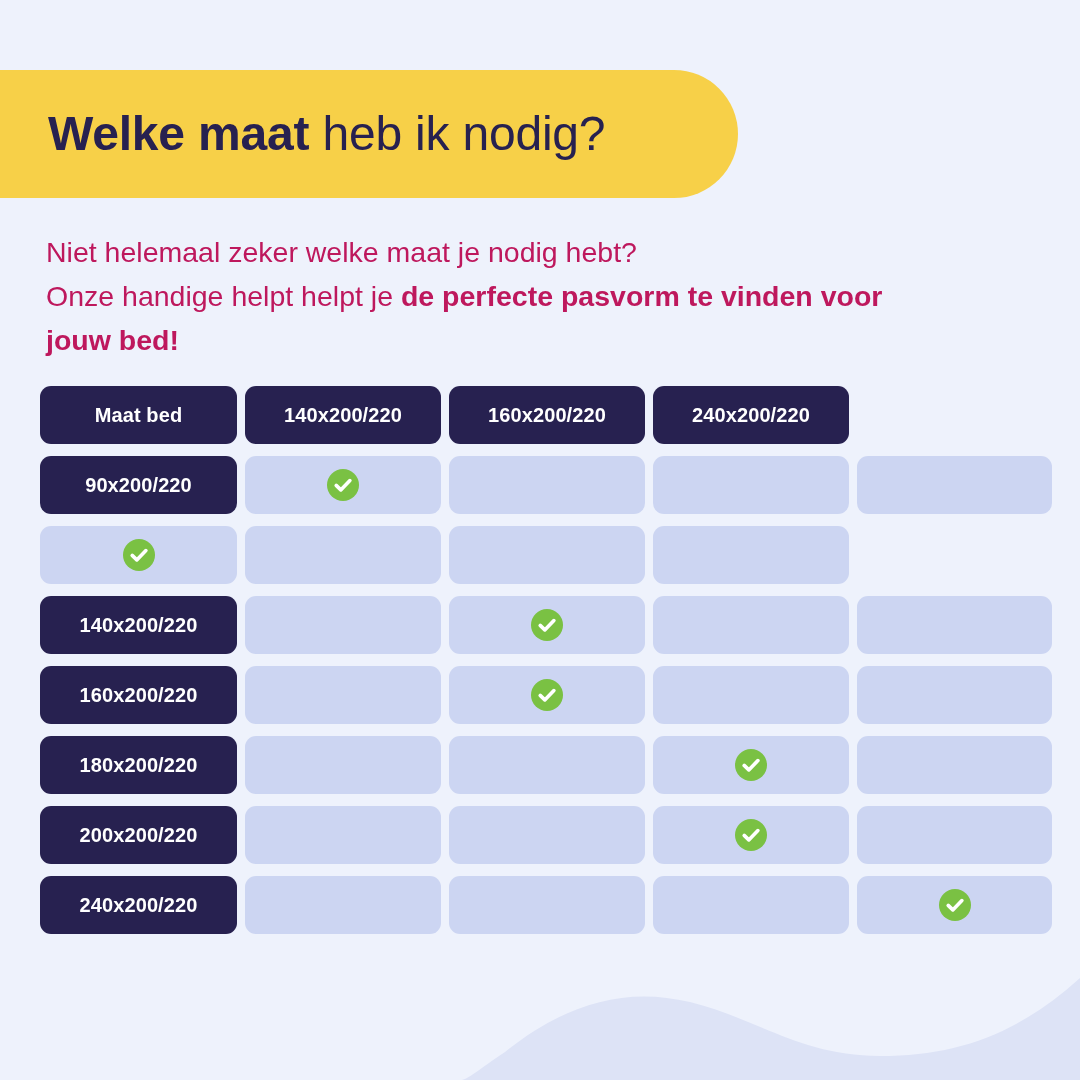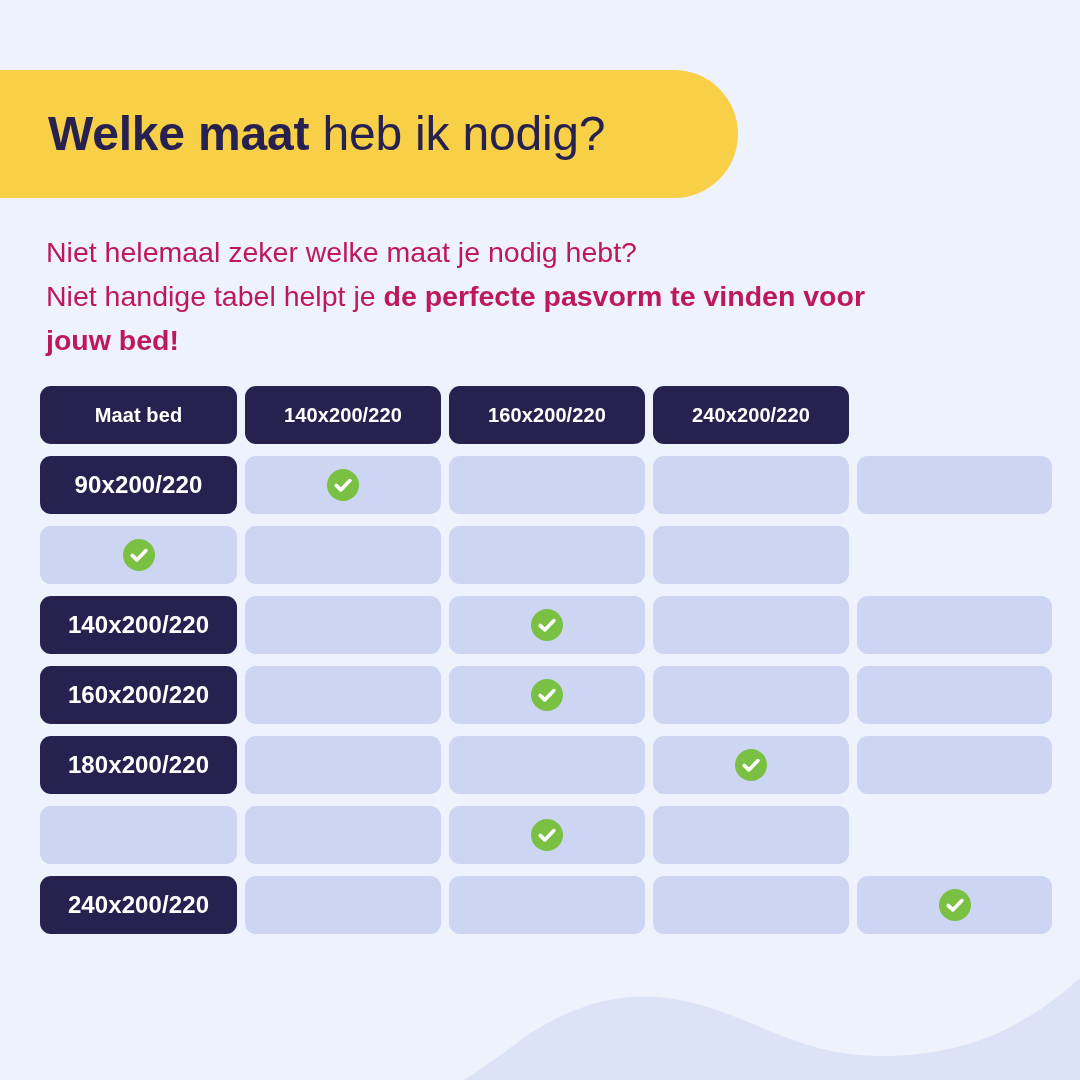--- a/index.html
+++ b/index.html
@@ -107,21 +107,21 @@
   .cell.head {
     background: #272150;
     color: #ffffff;
     font-size: 20px;
     font-weight: 700;
     letter-spacing: 0.1px;
   }
   .cell.rowlabel {
     background: #272150;
     color: #ffffff;
-    font-size: 24px;
+    font-size: 20px;
     font-weight: 700;
     letter-spacing: 0.1px;
   }
   .cell.data {
     background: #ccd5f2;
   }
 
   
   .check-badge {
     width: 32px;
@@ -143,21 +143,21 @@
   </svg>
 
   <div class="title-banner">
     <div class="title-text">
       <span class="strong">Welke maat</span><span> heb ik nodig?</span>
     </div>
   </div>
 
   <div class="intro">
     <span>Niet helemaal zeker welke maat je nodig hebt?</span><br>
-    <span>Niet handige tabel helpt je </span><span class="strong">de perfecte pasvorm te vinden voor jouw bed!</span>
+    <span>Onze handige helpt helpt je </span><span class="strong">de perfecte pasvorm te vinden voor jouw bed!</span>
   </div>
 
   <div class="size-table">
 
     <div class="trow">
       <div class="cell head">Maat bed</div>
       <div class="cell head">140x200/220</div>
       <div class="cell head">160x200/220</div>
       <div class="cell head">240x200/220</div>
     </div>
@@ -220,20 +220,21 @@
       <div class="cell data">
           <svg class="check-badge" viewBox="0 0 32 32">
             <circle cx="16" cy="16" r="16" fill="#7ac143"></circle>
             <path d="M9.2 16.4 L13.8 20.9 L22.9 11.6" fill="none" stroke="#ffffff" stroke-width="3.6" stroke-linecap="round" stroke-linejoin="round"></path>
           </svg>
         </div>
       <div class="cell data"></div>
     </div>
 
     <div class="trow">
+      <div class="cell rowlabel">200x200/220</div>
       <div class="cell data"></div>
       <div class="cell data"></div>
       <div class="cell data">
           <svg class="check-badge" viewBox="0 0 32 32">
             <circle cx="16" cy="16" r="16" fill="#7ac143"></circle>
             <path d="M9.2 16.4 L13.8 20.9 L22.9 11.6" fill="none" stroke="#ffffff" stroke-width="3.6" stroke-linecap="round" stroke-linejoin="round"></path>
           </svg>
         </div>
       <div class="cell data"></div>
     </div>

